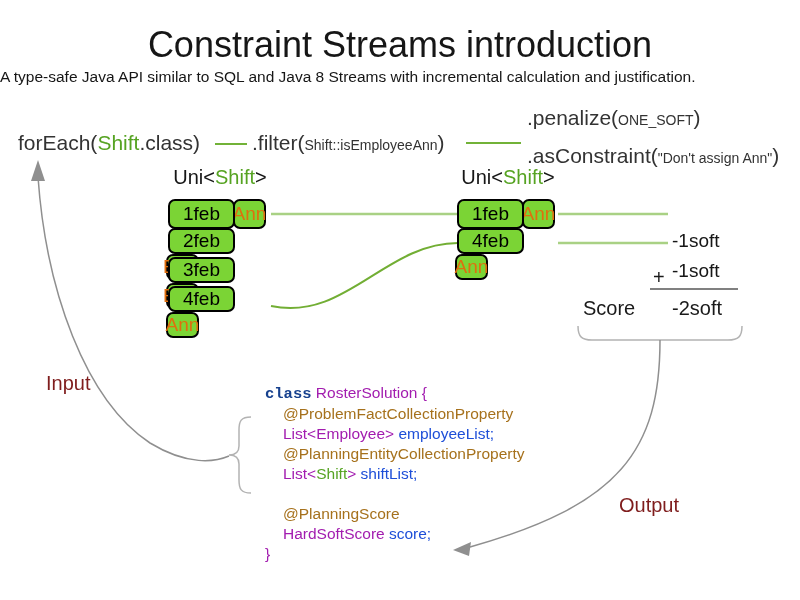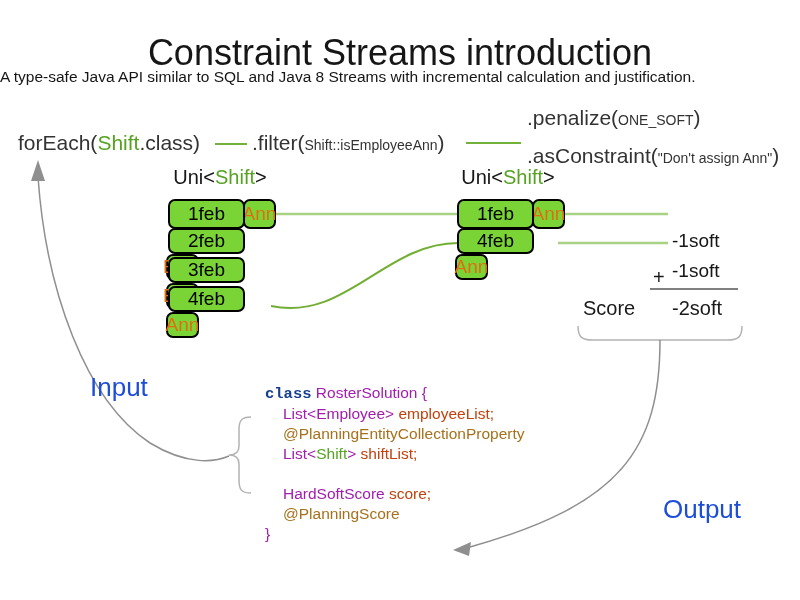--- a/index.html
+++ b/index.html
@@ -3,21 +3,21 @@
 <meta charset="utf-8">
 <style>
   html,body { margin:0; padding:0; background:#ffffff; }
   .canvas {
     position:relative; width:800px; height:600px; background:#ffffff;
     font-family:"Liberation Sans", sans-serif; overflow:hidden; color:#1a1a1a;
   }
   svg.overlay { position:absolute; left:0; top:0; z-index:0; }
   .abs { position:absolute; z-index:1; white-space:nowrap; }
 
-  .title    { left:0; top:32px; width:800px; text-align:center; font-size:36px; color:#161616; }
+  .title    { left:0; top:24px; width:800px; text-align:center; font-size:36px; color:#161616; }
   .subtitle { left:0; top:68px; width:672px; text-align:center; font-size:15.5px; color:#161616; }
 
   .pipe { font-size:21px; color:#333333; }
   .pipe .small { font-size:14px; color:#333333; }
   .green { color:#56a322; }
   .pipe-foreach  { left:18px;  top:131px; }
   .pipe-filter   { left:252px; top:131px; }
   .pipe-penalize { left:527px; top:100px; line-height:36px; }
 
   .stream-label { font-size:20px; color:#161616; text-align:center; }
@@ -27,42 +27,42 @@
   .stream-table { z-index:1; }
   .table-left  { left:168px; top:199px; }
   .table-right { left:457px; top:199px; }
   .srow { display:flex; height:30px; }
   .srow + .srow { margin-top:-1px;flex-direction:column; }
   .cell {
     box-sizing:border-box; height:30px; border:2px solid #000;
     border-radius:7px; background:#7bd435; display:flex;
     align-items:center; justify-content:center; font-size:19px;
   }
-  .cell-date { width:77px; color:#000000; z-index:2;text-align:right; }
+  .cell-date { width:67px; color:#000000; z-index:2;text-align:right; }
   .cell-name { width:33px; color:#e06e0e; margin-left:-2px; }
 
   .penalties { left:672px; top:199px;margin-top:27px; }
   .penalty { height:30px; line-height:30px; font-size:19px; color:#161616; }
 
   .plus        { left:653px; top:266px; font-size:20px; }
   .sum-line    { left:650px; top:288px; width:88px; height:0; border-top:2px solid #808080; }
   .score-label { left:583px; top:297px; font-size:20px; }
   .score-value { left:672px; top:297px; font-size:20px; }
 
-  .flow-label { font-size:26px; color:#1d4ed8;margin-left:44px; }
+  .flow-label { font-size:20px; color:#7f1d1d; }
   .input-label  { left:46px;  top:372px; }
   .output-label { left:619px; top:494px; }
 
   .code-block { left:265px; top:383px; font-size:15.5px; line-height:20px; z-index:1; position:absolute; }
   .code-line { white-space:pre; }
   .code-line.ind { padding-left:18px; }
   .tok-annotation { color:#a6711c; }
   .tok-keyword    { color:#17418e; font-weight:bold;font-family:Liberation Mono, monospace; }
   .tok-plain      { color:#a21caf; }
-  .tok-field      { color:#c2410c; }
+  .tok-field      { color:#1d4ed8; }
   .tok-class      { color:#56a322; }
 </style>
 </head>
 <body>
 
 <div class="canvas">
 
   <svg class="overlay" width="800" height="600" viewBox="0 0 800 600">
 
     <line x1="215" y1="144" x2="247" y2="144" stroke="#72b238" stroke-width="2"></line>
@@ -146,22 +146,23 @@
   <div class="abs plus">+</div>
   <div class="abs sum-line"></div>
   <div class="abs score-label">Score</div>
   <div class="abs score-value">-2soft</div>
 
   <div class="abs flow-label input-label">Input</div>
   <div class="abs flow-label output-label">Output</div>
 
   <div class="code-block">
       <div class="code-line"><span class="tok-keyword">class</span><span class="tok-plain"> RosterSolution {</span></div>
+      <div class="code-line ind"><span class="tok-annotation">@ProblemFactCollectionProperty</span></div>
       <div class="code-line ind"><span class="tok-plain">List&lt;Employee&gt; </span><span class="tok-field">employeeList;</span></div>
       <div class="code-line ind"><span class="tok-annotation">@PlanningEntityCollectionProperty</span></div>
       <div class="code-line ind"><span class="tok-plain">List&lt;</span><span class="tok-class">Shift</span><span class="tok-plain">&gt; </span><span class="tok-field">shiftList;</span></div>
       <div class="code-line ind">&nbsp;</div>
+      <div class="code-line ind"><span class="tok-annotation">@PlanningScore</span></div>
       <div class="code-line ind"><span class="tok-plain">HardSoftScore </span><span class="tok-field">score;</span></div>
-      <div class="code-line ind"><span class="tok-annotation">@PlanningScore</span></div>
       <div class="code-line"><span class="tok-plain">}</span></div>
     </div>
 
 </div>
 
 </body></html>

